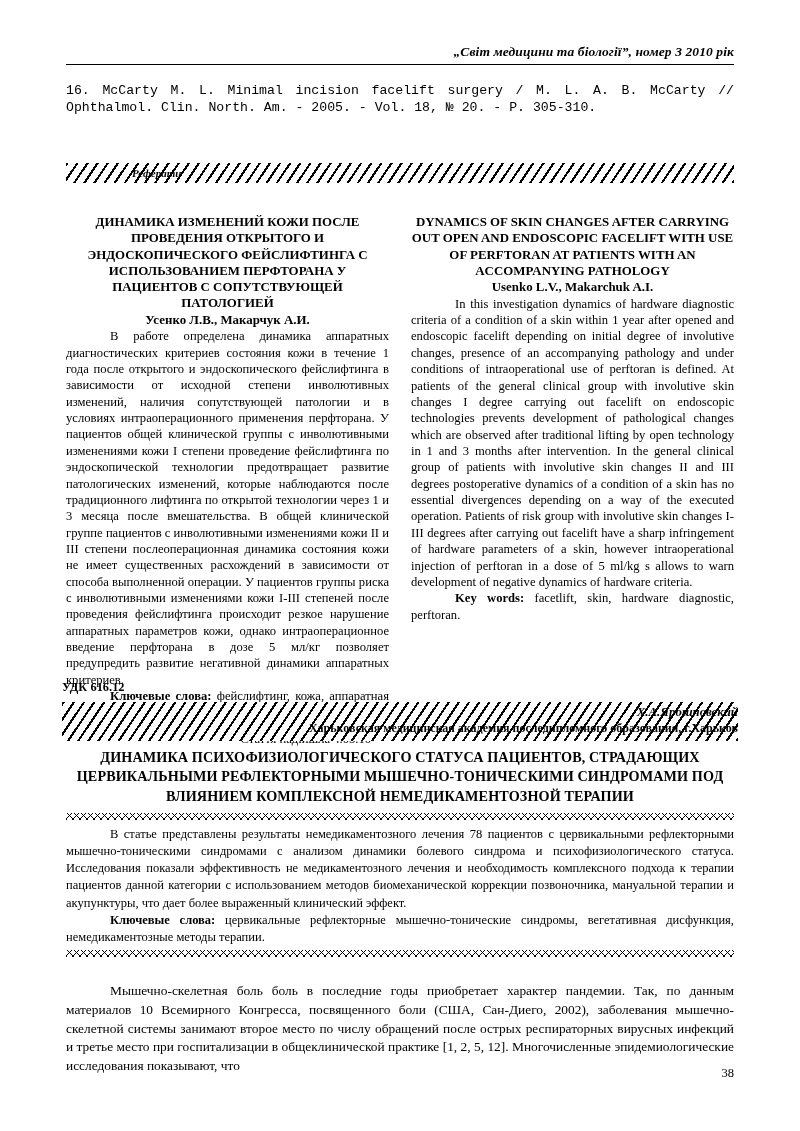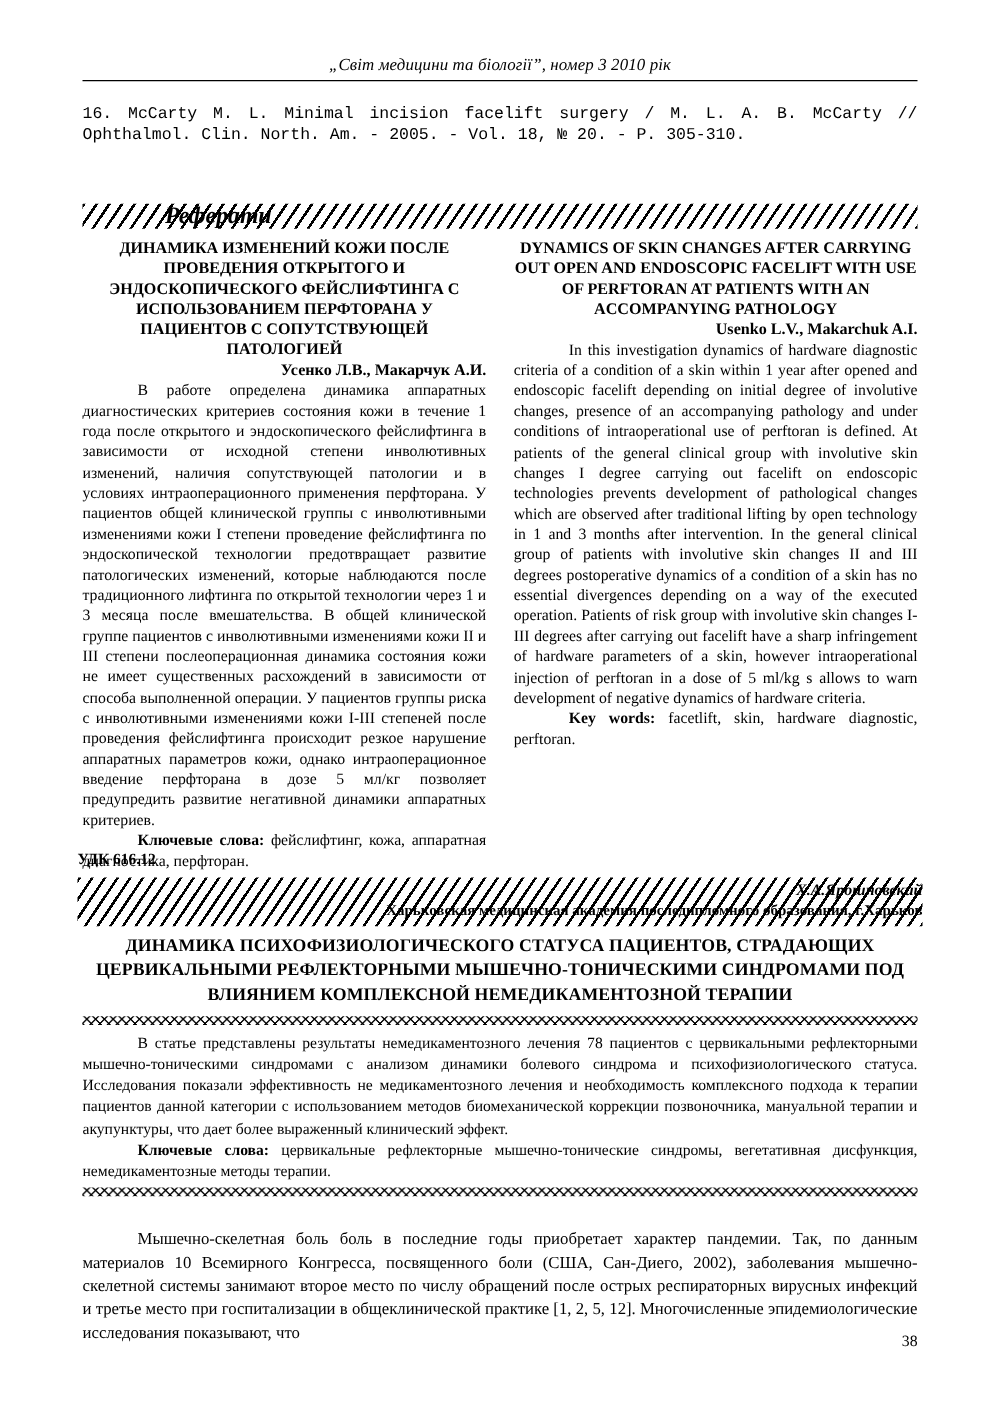--- a/index.html
+++ b/index.html
@@ -22,23 +22,23 @@
     height: 1131px;
     padding: 0;
   }
 
   
   .running-head {
     position: absolute;
     left: 66px;
     top: 44px;
     width: 668px;
-    text-align: center;
+    text-align: right;
     font-style: italic;
-    font-weight: normal;
+    font-weight: bold;
     font-size: 13.5px;
     letter-spacing: 0.1px;
   }
   .head-rule {
     position: absolute;
     left: 66px;
     top: 64px;
     width: 668px;
     height: 0;
     border-top: 1.6px solid #000;
@@ -76,52 +76,53 @@
   }
 
   #referaty-band {
     position: absolute;
     left: 66px;
     top: 163px;
     width: 668px;
     height: 20px;
   }
   #referaty-band .hatch-text {
-    font-size: 19px;
+    font-size: 11px;
     line-height: 20px;
     text-align: left;
     padding-left: 66px;
   }
 
   
   .abs-cols {
     position: absolute;
     left: 66px;
     top: 190px;
     width: 668px;
     display: flex;
     gap: 22px;
   }
   .abs-col {
     width: 323px;
     font-size: 12.6px;
     line-height: 1.30;
     text-align: justify;
+    margin-top: 24px;
   }
   .abs-title {
     font-weight: bold;
     font-size: 12.9px;
     text-align: center;
     line-height: 1.26;
     margin: 0;
   }
   .abs-authors {
     font-weight: bold;
     font-size: 12.9px;
-    text-align: right;
+    text-align: center;
     margin: 0 0 0 0;
     line-height: 1.3;
   }
   .abs-body {
     margin: 0;
     text-indent: 44px;
     text-align: justify;
     hyphens: none;
   }
   .kw-lead { font-weight: bold; }

